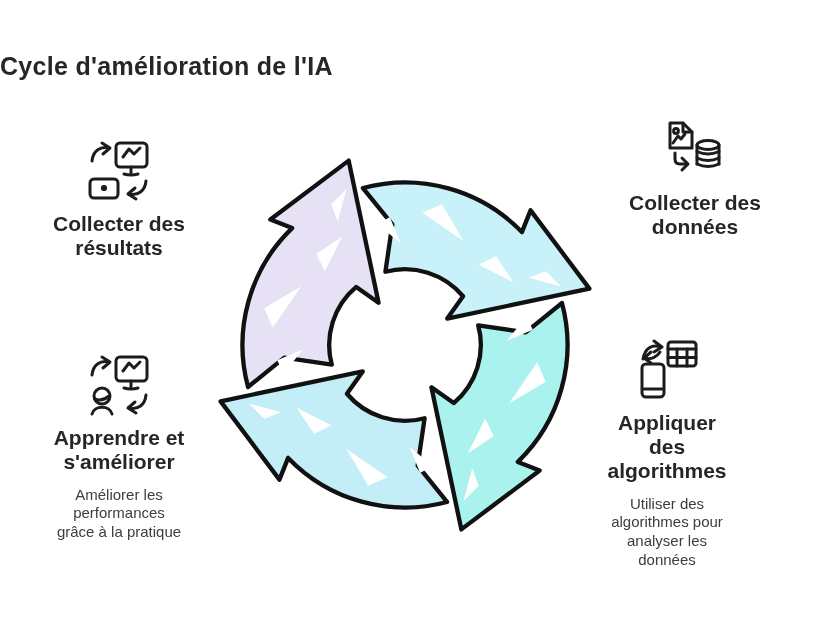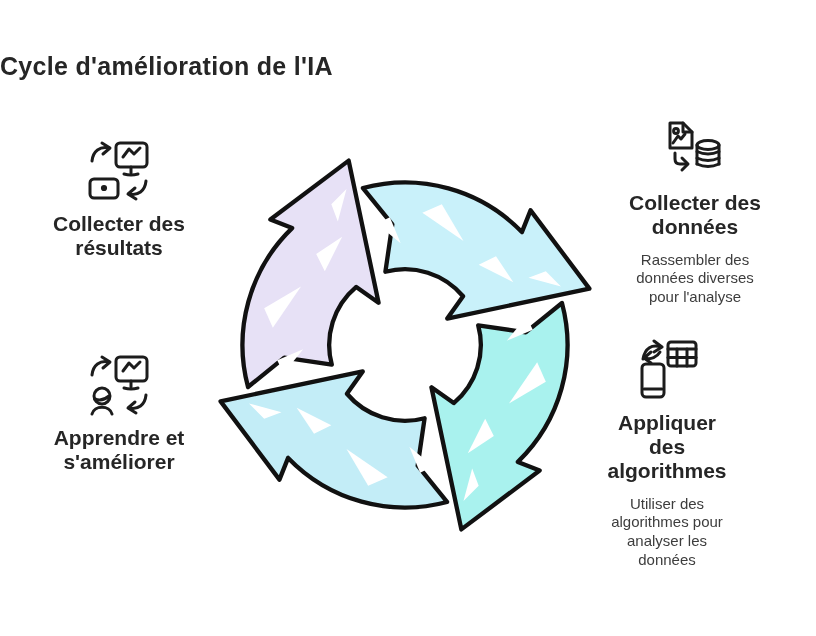--- a/index.html
+++ b/index.html
@@ -77,20 +77,23 @@
           <circle cx="15" cy="42" r="8"></circle>
           <path d="M8 45 Q15 48 22 42"></path>
           <path d="M5 60 C7 51 23 51 25 60"></path>
           <path d="M59 41 C58 51 51 56 42 54"></path>
           <path d="M49 59 L41 54 L48 48"></path>
         </g>
       </svg>
     </div>
     <div class="step-heading">Apprendre et
 s'améliorer</div>
+    <div class="step-desc">Améliorer les
+performances
+grâce à la pratique</div>
   </div>
 
   <div class="step step-collect">
     <div class="step-icon">
       <svg viewBox="0 0 64 60" xmlns="http://www.w3.org/2000/svg">
         <g class="icon-stroke" stroke="#1c1c1c">
           <path d="M7 3 L20 3 L29 12 L29 28 L7 28 Z"></path>
           <path d="M20 3 L20 12 L29 12"></path>
           <circle cx="13" cy="11" r="2.4"></circle>
           <path d="M10 23 L15 16 L18 19 L22 14"></path>
@@ -100,23 +103,20 @@
           <path d="M34 25 L34 44"></path>
           <path d="M56 25 L56 44"></path>
           <path d="M34 31.5 Q45 36.5 56 31.5"></path>
           <path d="M34 38 Q45 43 56 38"></path>
           <path d="M34 44 Q45 49 56 44"></path>
         </g>
       </svg>
     </div>
     <div class="step-heading">Collecter des
 données</div>
-    <div class="step-desc">Rassembler des
-données diverses
-pour l'analyse</div>
   </div>
 
   <div class="step step-apply">
     <div class="step-icon">
       <svg viewBox="0 0 64 62" xmlns="http://www.w3.org/2000/svg">
         <g class="icon-stroke" stroke="#1c1c1c">
           <rect x="33" y="3" width="28" height="24" rx="3"></rect>
           <path d="M33 10 L61 10"></path>
           <path d="M42 10 L42 27"></path>
           <path d="M52 10 L52 27"></path>

